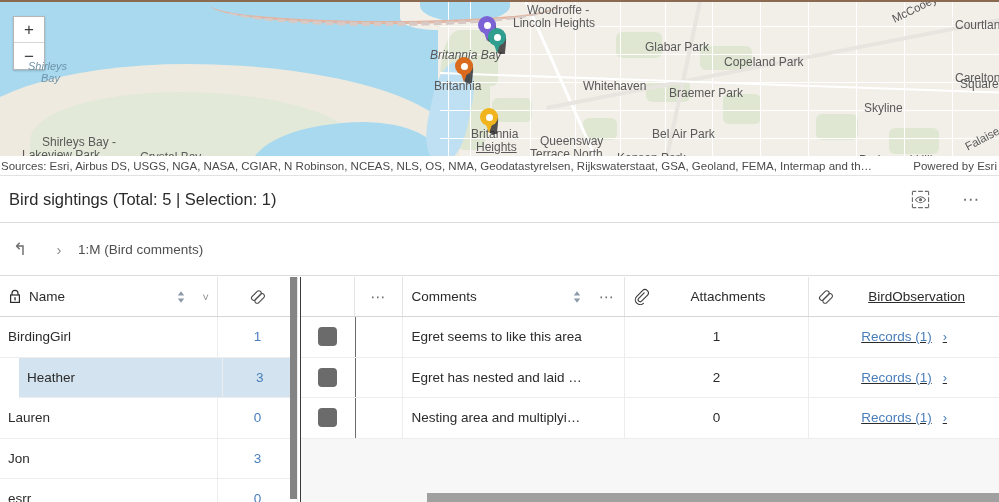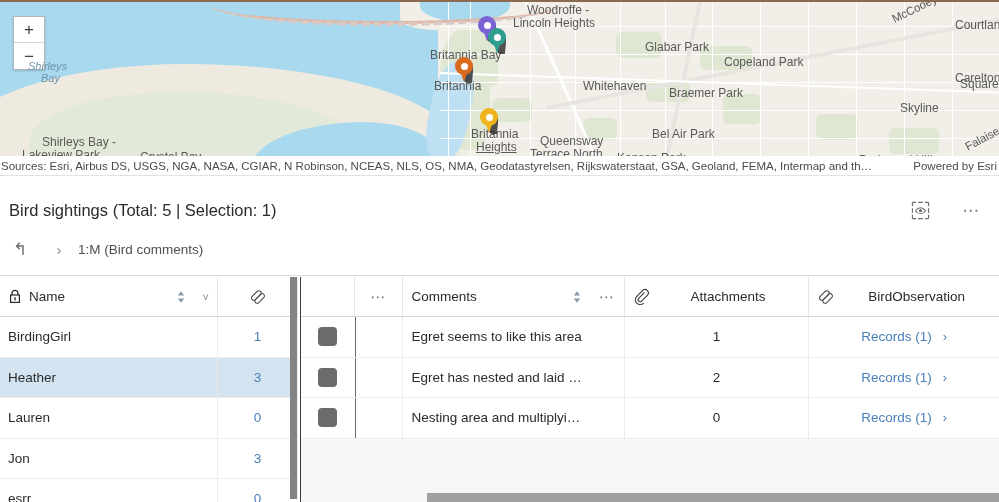--- a/index.html
+++ b/index.html
@@ -129,21 +129,20 @@
   }
   .attribution .src { padding-left: 1px; white-space: nowrap; overflow: hidden; }
   .attribution .powered { margin-left: auto; padding-right: 2px; white-space: nowrap; }
 
   
   .panel-title {
     position: absolute; left: 0; top: 177px; width: 999px; height: 46px;
     display: flex; align-items: center;
     background: #ffffff;
     border-bottom: 1px solid #dcdcdc;
-    margin-top: 11px;
   }
   .panel-title h1 {
     margin: 0; padding-left: 9px;
     font-size: 16.5px; font-weight: 400; color: #2b2b2b; white-space: nowrap;
   }
   .title-actions { margin-left: auto; display: flex; align-items: center; gap: 26px; padding-right: 14px; }
   .icon-btn {
     width: 26px; height: 26px; display: flex; align-items: center; justify-content: center;
     cursor: pointer; color: #6e6e6e;
   }
@@ -194,42 +193,42 @@
     padding: 0 8px;
     border-right: 1px solid #e4e4e4;
     font-size: 13.5px; color: #2b2b2b;
     position: relative; cursor: pointer; white-space: nowrap;
   }
   .hcell .sorticon { color: #8c9aa8; font-size: 11px; line-height: 1; }
   .hcell .chevd { color: #8a8a8a; font-size: 11px; }
   .hcell .hdots { letter-spacing: 2px; font-size: 15px; color: #6e6e6e; line-height: 8px; }
 
   .row { display: flex; height: 40.5px; align-items: stretch; border-bottom: 1px solid #ededed; background: #ffffff; }
-  .row.selected { background: #d3e3ef; }
+  .row.selected { background: #d3e3ef; margin-left: 19px; }
   .row.selected .cell { background: transparent; }
   .cell {
     display: flex; align-items: center;
     padding: 0 8px;
     border-right: 1px solid #ededed;
     font-size: 13.5px; color: #2b2b2b;
     overflow: hidden; white-space: nowrap; text-overflow: ellipsis;
   }
   .cell.num { justify-content: center; }
   .cell.link { color: #4a7ebb; justify-content: center; cursor: pointer; }
 
   
   .cw-name { width: 218px; }
   .cw-rel  { width: 80px; }
 
   
   .cw-sym  { width: 57px; }
   .cw-gap  { width: 51px; }
   .cw-com  { width: 238px; }
   .cw-att  { width: 198px; }
-  .cw-bird { width: 204px; }
+  .cw-bird { width: 204px; text-decoration: underline; }
 
   .sym-swatch {
     width: 19px; height: 19px; border-radius: 4px; background: #6b6b6b;
     margin: 0 auto;
   }
   .records-link {
     color: #4a7ebb; font-size: 13.5px; display: flex; align-items: center; gap: 11px;
     cursor: pointer;
   }
   .records-link .ch { font-size: 13px; }
@@ -304,32 +303,32 @@
     <div style="position:absolute;left:13px;top:14px;width:32px;height:54px;background:#fff;border:1px solid #b5b5b5;box-shadow:0 1px 2px rgba(0,0,0,.18);">
       <div style="height:26px;display:flex;align-items:center;justify-content:center;border-bottom:1px solid #d6d6d6;font-size:17px;color:#3b3b3b;cursor:pointer;">+</div>
       <div style="height:27px;display:flex;align-items:center;justify-content:center;font-size:17px;color:#3b3b3b;cursor:pointer;">−</div>
     </div>
 
     <div class="maplabel water" style="left:28px;top:58px;">Shirleys</div>
     <div class="maplabel water" style="left:41px;top:70px;">Bay</div>
     <div class="maplabel big" style="left:42px;top:133px;">Shirleys Bay -</div>
     <div class="maplabel big" style="left:22px;top:146px;">Lakeview Park</div>
     <div class="maplabel big" style="left:140px;top:148px;">Crystal Bay</div>
-    <div class="maplabel big" style="left:430px;top:46px;">Britannia Bay</div>
+    <div class="maplabel big" style="left:430px;top:46px;font-style:italic;">Britannia Bay</div>
     <div class="maplabel big" style="left:434px;top:77px;">Britannia</div>
     <div class="maplabel big" style="left:413px;top:140px;margin-top:32px;">Belltown</div>
     <div class="maplabel big" style="left:471px;top:125px;">Britannia</div>
     <div class="maplabel big" style="left:476px;top:138px;text-decoration:underline;">Heights</div>
     <div class="maplabel big" style="left:527px;top:1px;">Woodroffe -</div>
     <div class="maplabel big" style="left:513px;top:14px;">Lincoln Heights</div>
     <div class="maplabel big" style="left:645px;top:38px;">Glabar Park</div>
     <div class="maplabel big" style="left:724px;top:53px;text-align:center;">Copeland Park</div>
     <div class="maplabel big" style="left:583px;top:77px;">Whitehaven</div>
     <div class="maplabel big" style="left:669px;top:84px;">Braemer Park</div>
-    <div class="maplabel big" style="left:900px;top:99px;">Skyline</div>
+    <div class="maplabel big" style="left:864px;top:99px;">Skyline</div>
     <div class="maplabel big" style="left:955px;top:61px;margin-top:8px;">Carelton</div>
     <div class="maplabel big" style="left:960px;top:75px;">Square</div>
     <div class="maplabel big" style="left:955px;top:16px;">Courtlan</div>
     <div class="maplabel" style="left:890px;top:12px;transform:rotate(-26deg);transform-origin:0 0;">McCooey La</div>
     <div class="maplabel big" style="left:652px;top:125px;">Bel Air Park</div>
     <div class="maplabel big" style="left:540px;top:132px;">Queensway</div>
     <div class="maplabel big" style="left:530px;top:145px;">Terrace North</div>
     <div class="maplabel big" style="left:617px;top:149px;">Kenson Park</div>
     <div class="maplabel big" style="left:859px;top:151px;">Parkwood Hills</div>
     <div class="maplabel" style="left:963px;top:140px;transform:rotate(-28deg);transform-origin:0 0;">Falaise</div>

